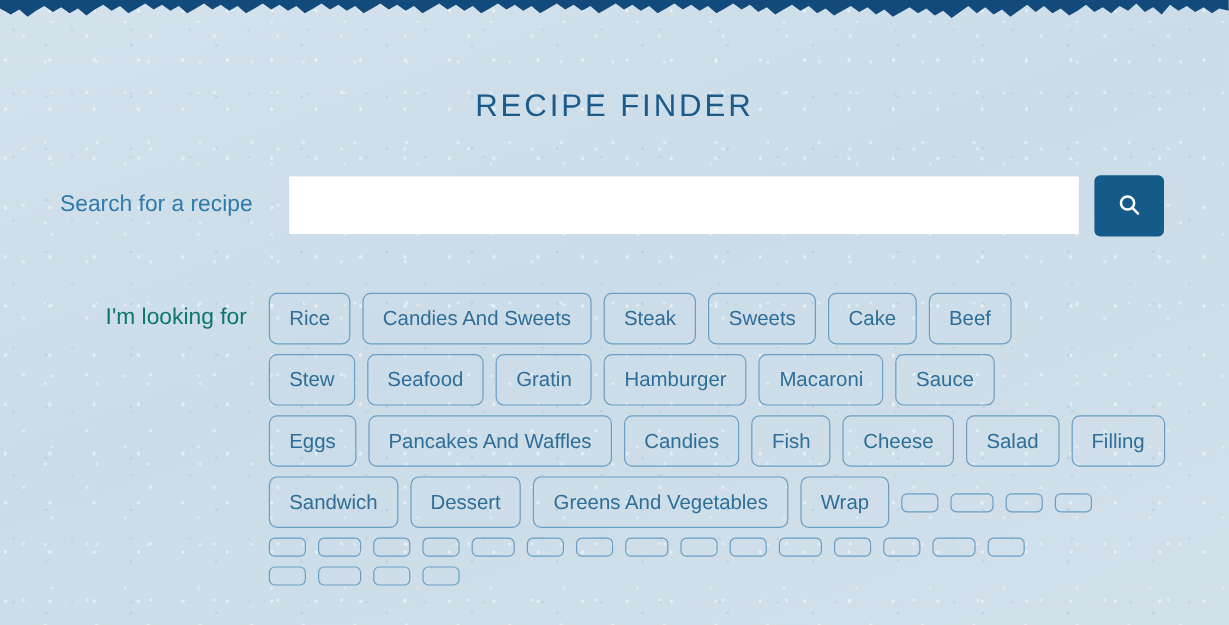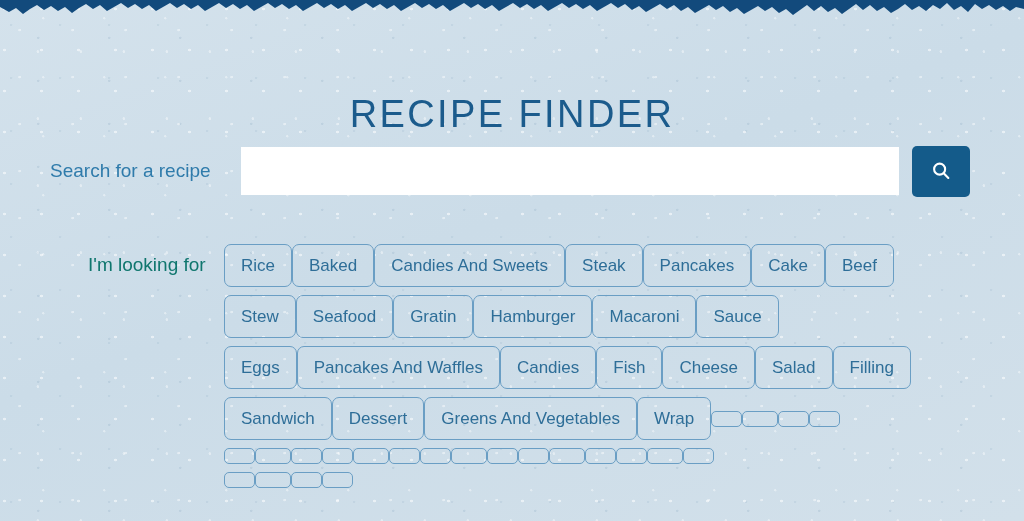--- a/index.html
+++ b/index.html
@@ -44,25 +44,25 @@
 
   .content {
     position: relative;
     width: 1024px;
     height: 521px;
   }
 
   
   .page-title {
     position: absolute;
-    top: 68px;
+    top: 56px;
     left: 0;
     width: 1024px;
     text-align: center;
-    font-size: 38px;
+    font-size: 26px;
     letter-spacing: 2.4px;
     color: #1b5b8c;
     font-weight: 400;
     font-family: "Liberation Sans", sans-serif;
   }
 
   
   .search-row {
     position: absolute;
     top: 146px;
@@ -123,20 +123,21 @@
   }
   .tag-rows {
     margin-left: 174px;
     display: flex;
     flex-direction: column;
     gap: 8px;
   }
   .tag-row {
     display: flex;
     align-items: center;
+    gap: 10px;
     flex-wrap: nowrap;
   }
   .tag {
     border: 1px solid #6a9ec4;
     border-radius: 7px;
     background: transparent;
     color: #2e6e98;
     font-size: 17px;
     line-height: 1;
     padding: 12px 16px;
@@ -178,24 +179,23 @@
         </svg>
       </span>
     </button>
   </div>
 
   <div class="tags-section">
     <span class="tags-label">I'm looking for</span>
     <div class="tag-rows">
         <div class="tag-row">
           <button class="tag">Rice</button>
-          <button class="tag">Baked</button>
           <button class="tag">Candies And Sweets</button>
           <button class="tag">Steak</button>
-          <button class="tag">Pancakes</button>
+          <button class="tag">Sweets</button>
           <button class="tag">Cake</button>
           <button class="tag">Beef</button>
         </div>
         <div class="tag-row">
           <button class="tag">Stew</button>
           <button class="tag">Seafood</button>
           <button class="tag">Gratin</button>
           <button class="tag">Hamburger</button>
           <button class="tag">Macaroni</button>
           <button class="tag">Sauce</button>

